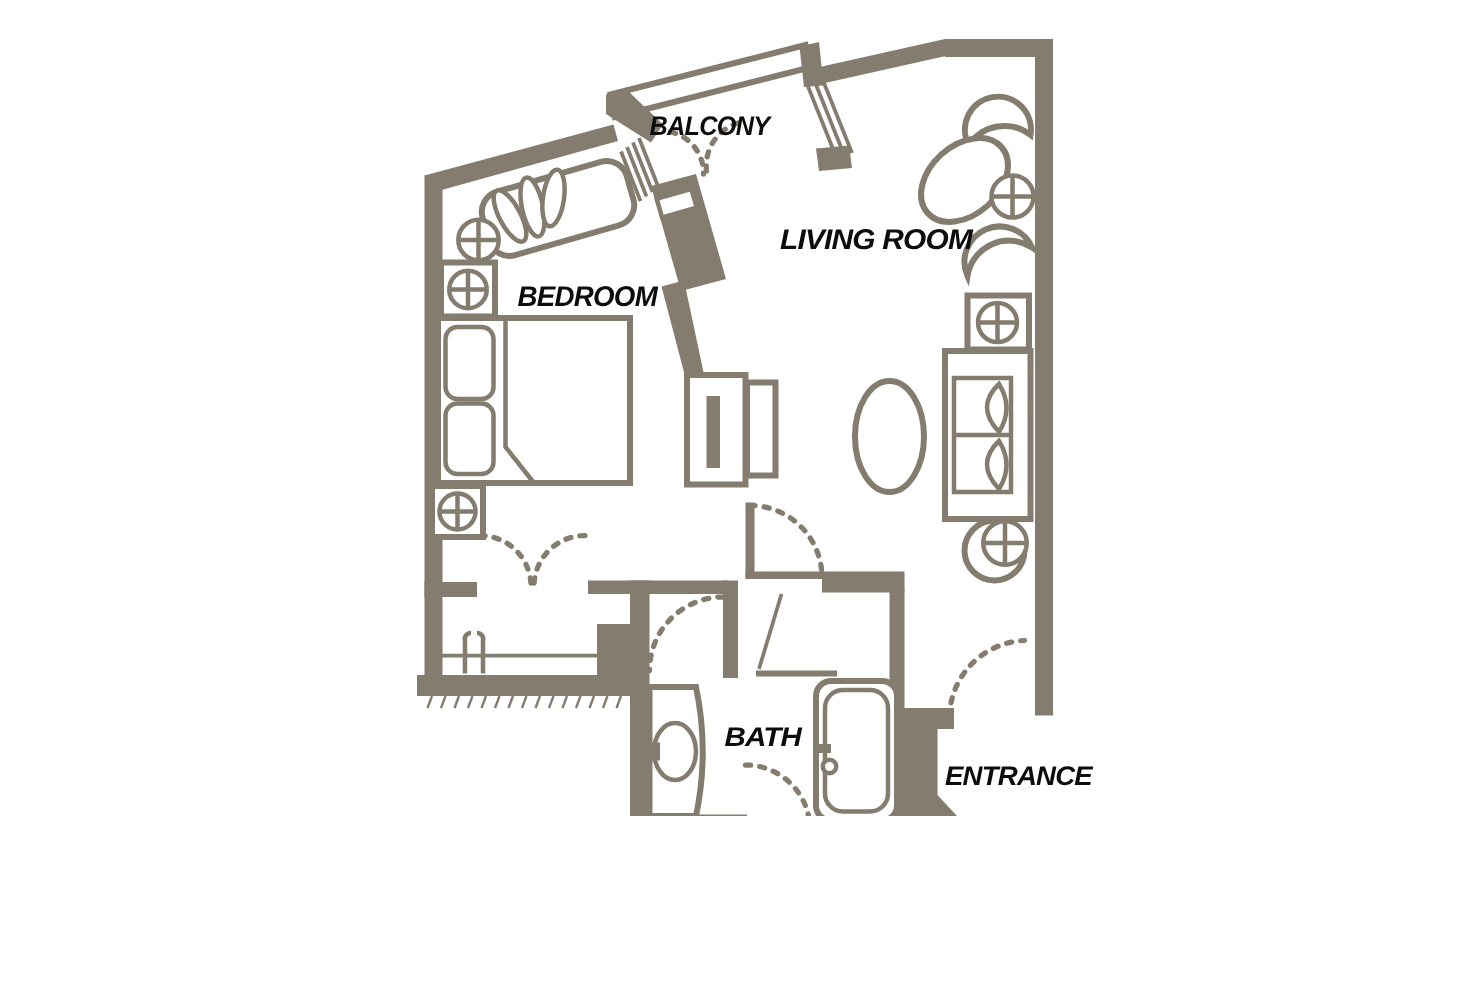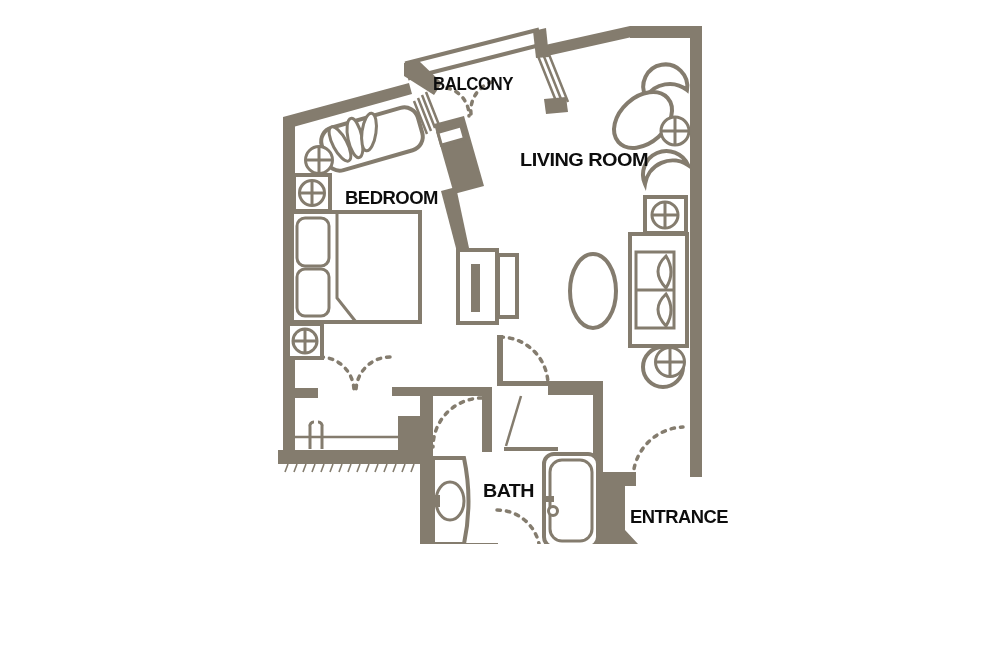--- a/index.html
+++ b/index.html
@@ -7,20 +7,21 @@
     --label:#0d0d0d;
     --background:#ffffff;
   }
   html,body{margin:0;padding:0;background:var(--background);}
   .stage{
     position:relative;
     width:985px;height:544px;
     background:var(--background);
     font-family:"Liberation Sans",sans-serif;
     overflow:hidden;
+    font-style:italic;
   }
   svg{display:block}
   .wall{fill:var(--wall);stroke:none;}
   .wline{fill:none;stroke:var(--wall);stroke-width:4;}
   .wline2{fill:none;stroke:var(--wall);stroke-width:2.5;}
   .band{fill:#fff;stroke:var(--wall);stroke-width:4;}
   .furn{fill:#fff;stroke:var(--wall);stroke-width:4;}
   .furn3{fill:#fff;stroke:var(--wall);stroke-width:3;}
   .open3{fill:none;stroke:var(--wall);stroke-width:3;}
   .dash{fill:none;stroke:var(--wall);stroke-width:3.5;stroke-dasharray:3.5 6;stroke-linecap:round;}

